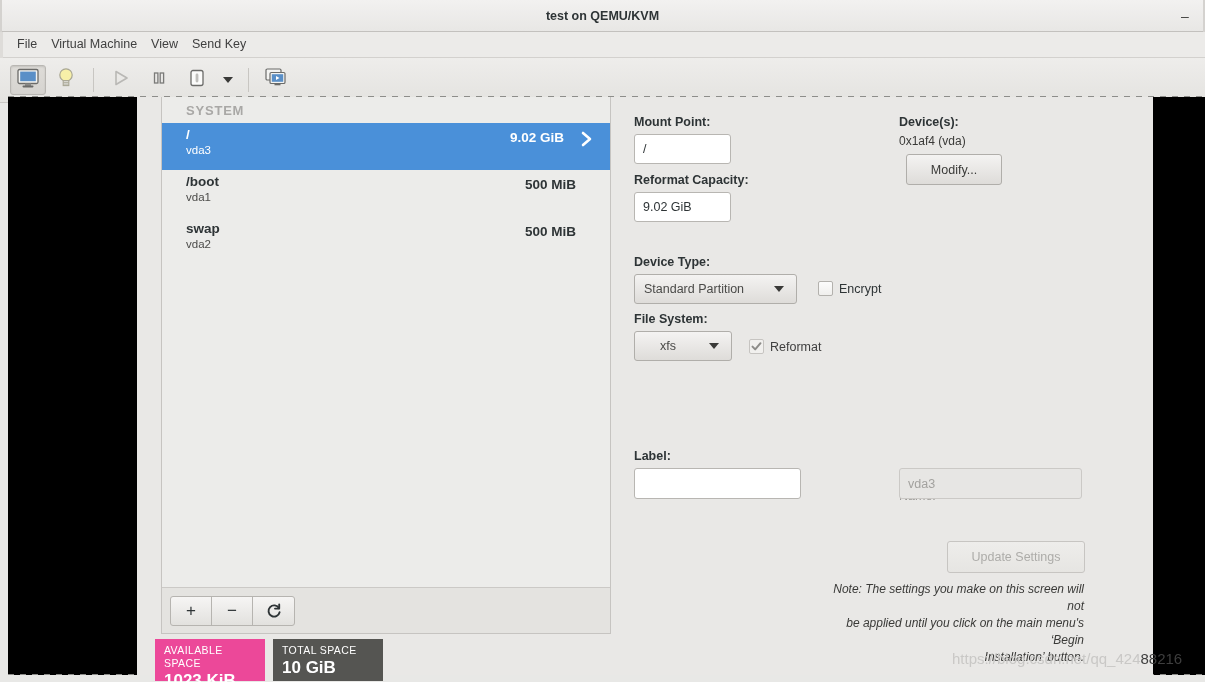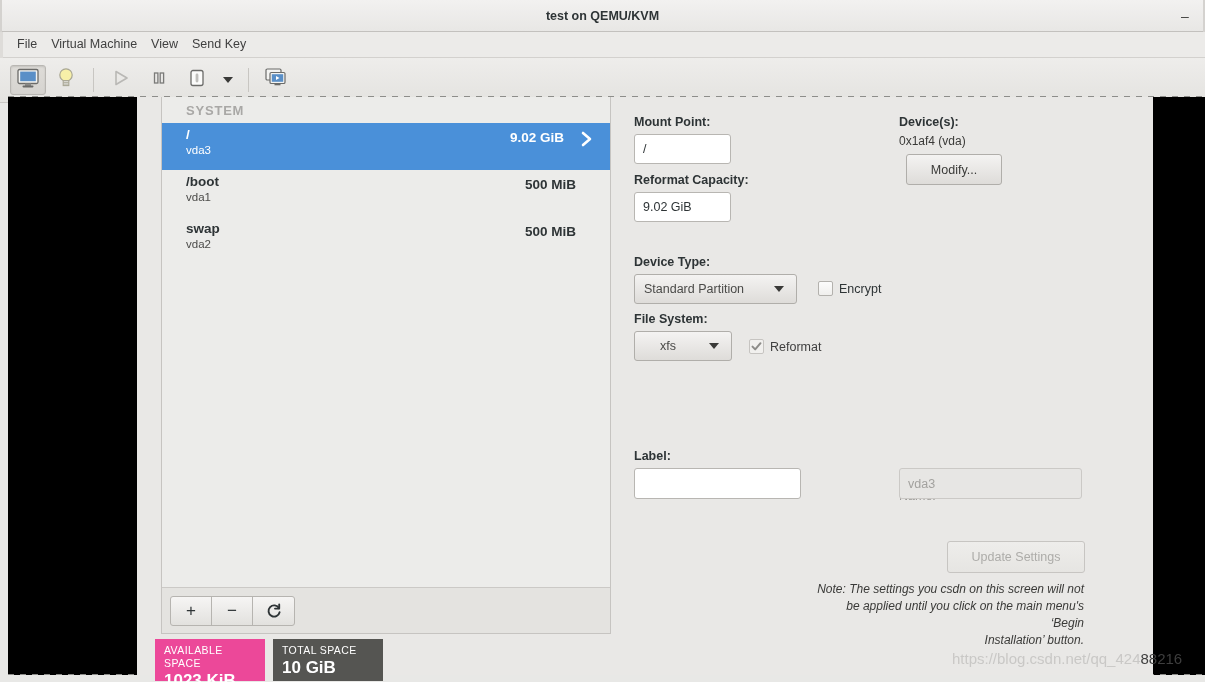--- a/index.html
+++ b/index.html
@@ -359,21 +359,21 @@
       <div style="position:absolute;left:265px;top:352px;margin-top:40px;" class="fld-label dim">Name:</div>
       <div class="txtinput disabled" style="position:absolute;left:265px;top:371px;width:183px;height:31px;">vda3</div>
 
       <div style="position:absolute;left:265px;top:18px;" class="fld-label">Device(s):</div>
       <div style="position:absolute;left:265px;top:37px;" class="dev-text">0x1af4 (vda)</div>
       <div class="btn" style="position:absolute;left:272px;top:57px;width:96px;height:31px;">Modify...</div>
 
       <div class="btn disabled" style="position:absolute;left:313px;top:444px;width:138px;height:32px;">Update Settings</div>
 
       <div class="note" style="position:absolute;left:180px;top:484px;width:270px;">
-        <div>Note:  The settings you csdn on this screen will not</div>
+        <div>Note:  The settings you make on this screen will not</div>
         <div>be applied until you click on the main menu's ‘Begin</div>
         <div>Installation’ button.</div>
       </div>
     </div>
   </div>
 
   <div class="watermark"><span>https://blog.csdn.net/qq_424</span><span class="onblack">88216</span></div>
 
 </div>
 

